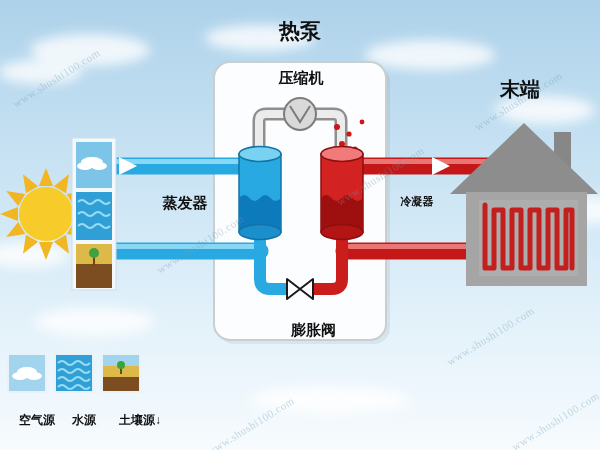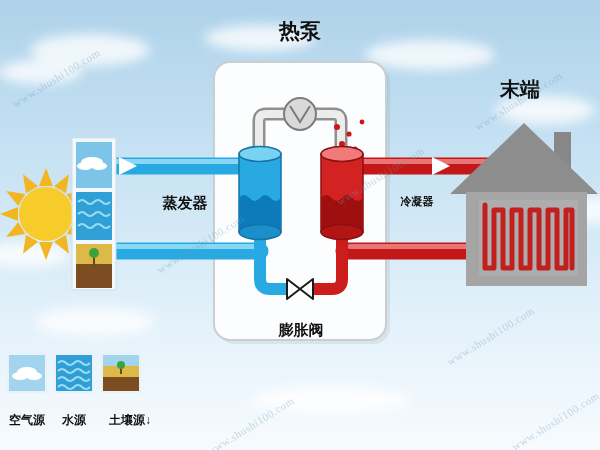--- a/index.html
+++ b/index.html
@@ -9,22 +9,22 @@
     background:linear-gradient(180deg,#aed2ea 0%,#c7e2f3 35%,#e2f1fa 70%,#f7fbfe 100%);
   }
   .stage svg{position:absolute;left:0;top:0;}
   .label{position:absolute;font-weight:bold;color:#101010;text-align:center;line-height:1.1;}
   .lbl-title{left:260px;top:20px;width:80px;font-size:21px;}
   .lbl-compressor{left:262px;top:70px;width:78px;font-size:15px;}
   .lbl-source{left:58px;top:88px;width:86px;font-size:20px;}
   .lbl-terminal{left:488px;top:78px;width:64px;font-size:20px;}
   .lbl-evaporator{left:152px;top:195px;width:66px;font-size:15px;}
   .lbl-condenser{left:384px;top:195px;width:66px;font-size:11px;}
-  .lbl-valve{left:266px;top:322px;width:70px;font-size:15px;}
-  .lbl-legend{font-size:12px;}
+  .lbl-valve{left:266px;top:322px;width:70px;font-size:15px;text-align:right;}
+  .lbl-legend{font-size:12px;margin-left:10px;}
   .lbl-air{left:4px;top:414px;width:46px;}
   .lbl-water{left:51px;top:414px;width:46px;text-align:center;}
   .lbl-soil{left:102px;top:414px;width:56px;}
   .wm{
     position:absolute;color:#6d9cb8;opacity:.38;font-size:11px;
     transform:rotate(-32deg);white-space:nowrap;pointer-events:none;letter-spacing:.5px;
   }
 </style>
 </head>
 <body>
@@ -170,20 +170,21 @@
       <rect x="102" y="354" width="38" height="12" fill="#a3d4ee"></rect>
       <rect x="102" y="366" width="38" height="11" fill="#ddb94a"></rect>
       <rect x="102" y="377" width="38" height="15" fill="#7c4d20"></rect>
       <line x1="121" y1="368" x2="121" y2="374" stroke="#6b4a12" stroke-width="2"></line>
       <circle cx="121" cy="365" r="4" fill="#3da23d"></circle>
       <rect x="102" y="354" width="38" height="38" fill="none" stroke="#e8f2f8" stroke-width="2"></rect>
     </g>
   </svg>
 
   <div class="label lbl-title">热泵</div>
+  <div class="label lbl-compressor">压缩机</div>
   <div class="label lbl-evaporator">蒸发器</div>
   <div class="label lbl-terminal">末端</div>
   <div class="label lbl-condenser">冷凝器</div>
   <div class="label lbl-valve">膨胀阀</div>
 
   <div class="label lbl-legend lbl-air">空气源</div>
   <div class="label lbl-legend lbl-water">水源</div>
   <div class="label lbl-legend lbl-soil">土壤源↓</div>
 
   <div class="wm" style="left:6px;top:72px;">www.shushi100.com</div>

